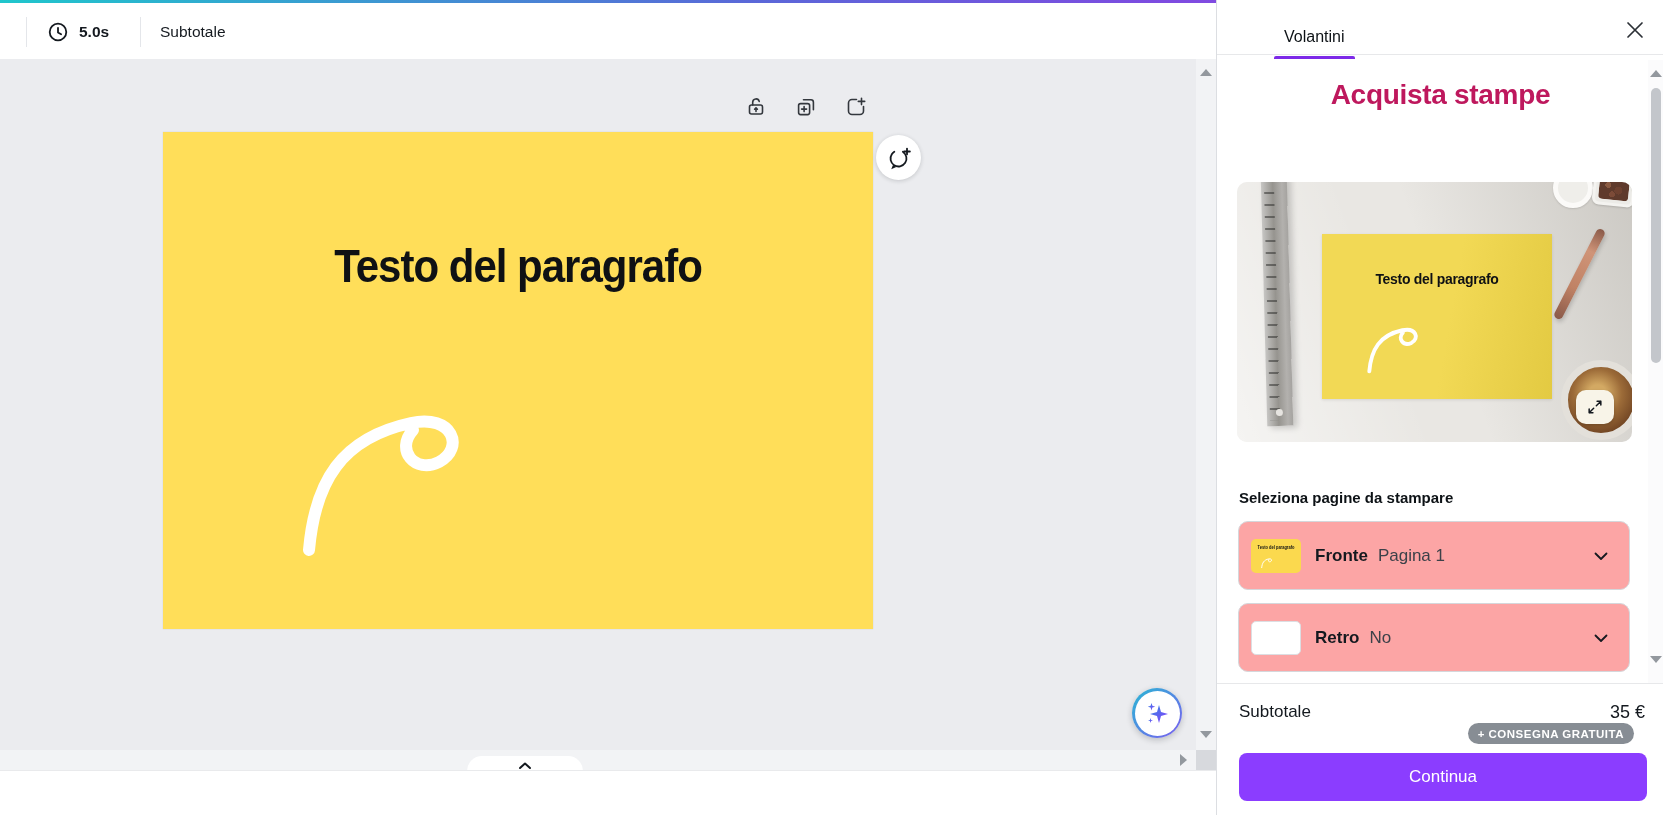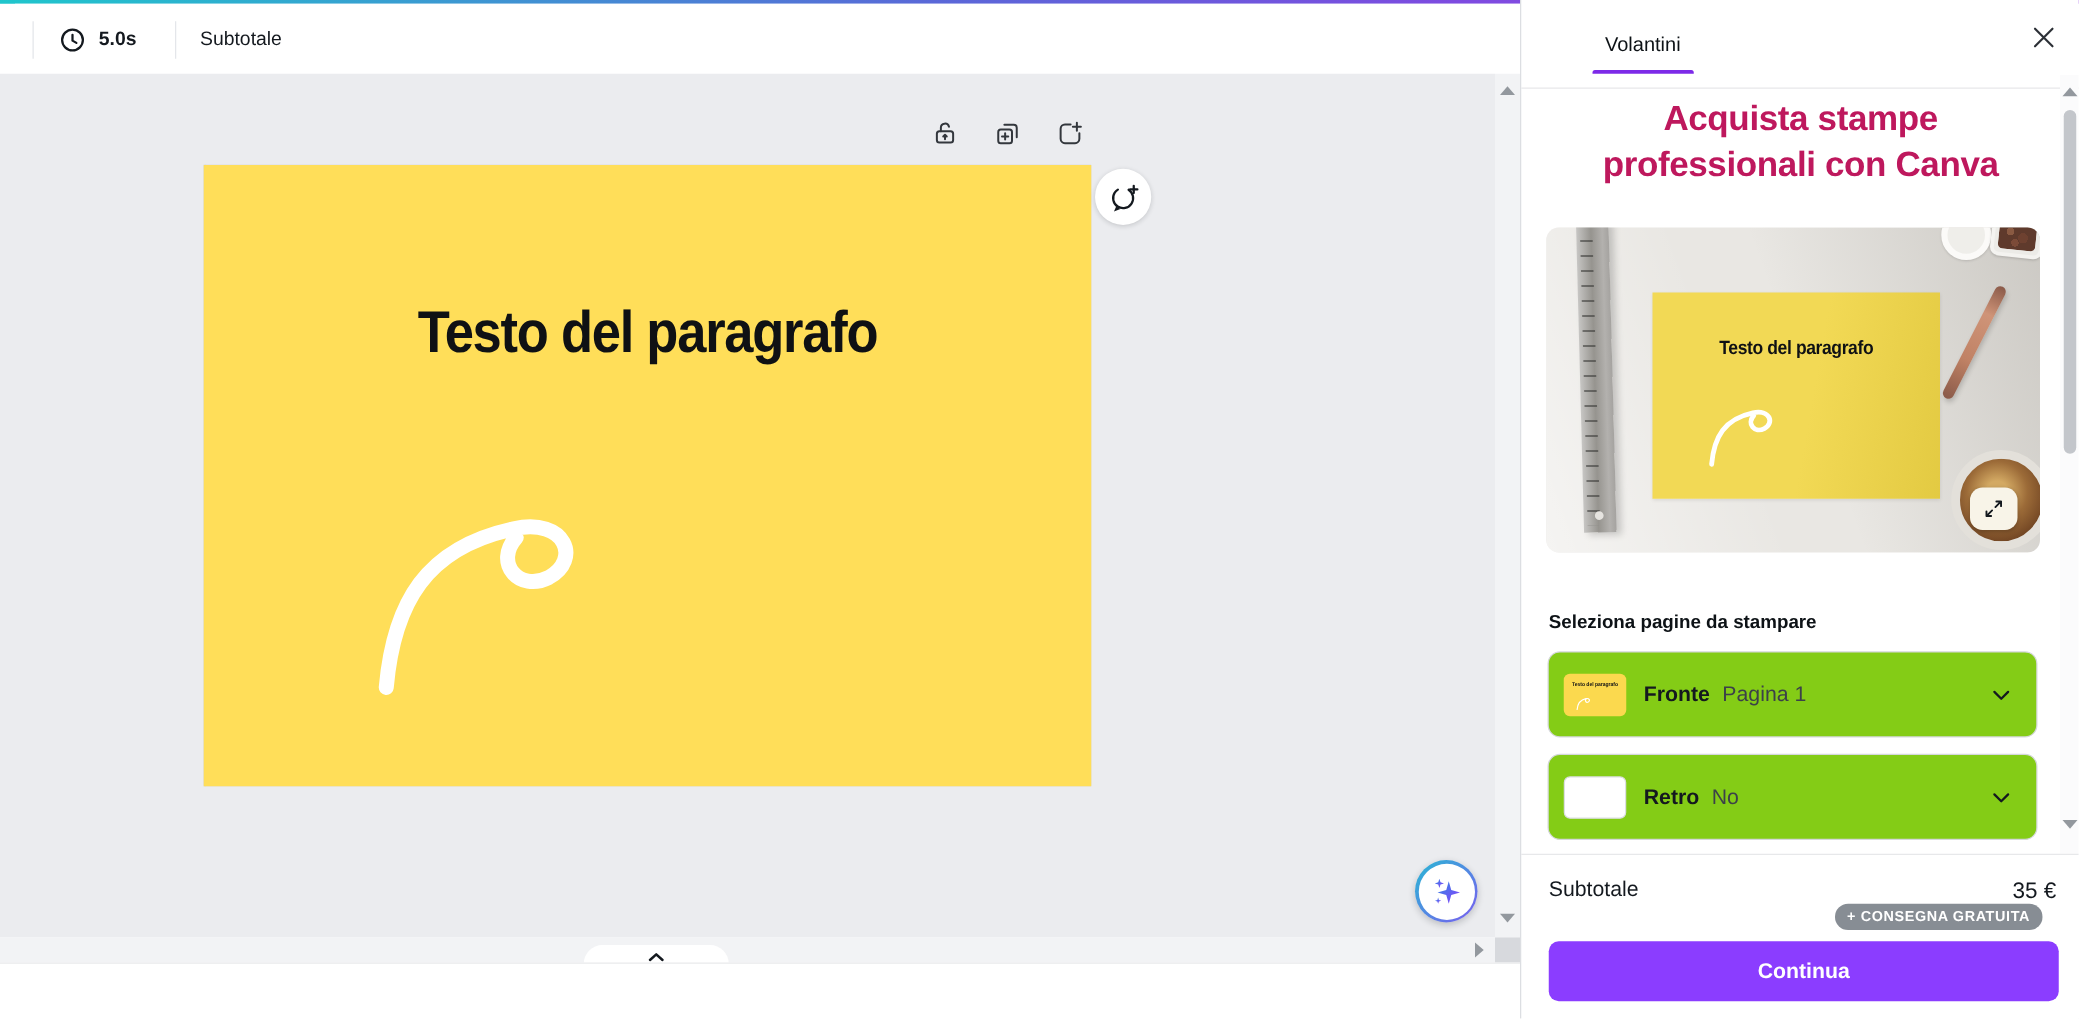--- a/index.html
+++ b/index.html
@@ -53,21 +53,21 @@
   
   .statusbar { position:absolute; left:0; top:770px; width:1216px; height:45px; background:#fff;
     border-top:1px solid #e9eaec; }
   .bump { position:absolute; left:467px; top:756px; width:116px; height:15px; background:#fff;
     border-radius:16px 16px 0 0; }
   .bump svg { position:absolute; left:50px; top:3px; }
 
   
   .panel { position:absolute; left:1216px; top:0; width:447px; height:815px; background:#fff;
     border-left:1px solid #dcdee2; }
-  .panel-header { position:absolute; left:0; top:0; width:447px; height:71px; border-bottom:1px solid #e7e8ea; }
+  .panel-header { position:absolute; left:0; top:0; width:447px; height:55px; border-bottom:1px solid #e7e8ea; }
   .tab { position:absolute; left:57px; top:14px; height:45px; background:none; border:none;
     font-family:inherit; font-size:16px; font-weight:500; color:#0d1216; cursor:pointer; padding:0 10px; }
   .tab .underline { position:absolute; left:0; bottom:0; width:100%; height:3px; background:#7d2ae8; border-radius:2px 2px 0 0; }
   .close-btn { position:absolute; left:402px; top:14px; width:32px; height:32px; background:none; border:none; cursor:pointer; padding:0; }
   .panel-heading { position:absolute; left:10px; top:76px; width:427px; text-align:center;
     font-size:28px; line-height:37px; font-weight:700; color:#be185d; letter-spacing:-0.3px; }
 
   
   .preview { position:absolute; left:20px; top:182px; width:395px; height:260px; border-radius:10px;
     overflow:hidden; background:#e9e7e3; }
@@ -95,21 +95,21 @@
     transform:rotate(27deg);
     background:linear-gradient(180deg,#8a5a49,#cf9478 25%,#c08265 65%,#8a5a49); box-shadow:2px 2px 4px rgba(0,0,0,.18); }
   .coffee { position:absolute; left:324px; top:178px; width:80px; height:80px; border-radius:50%;
     border:7px solid #e3e0da;
     background:radial-gradient(circle at 45% 40%, #d3a963 0 16%, #9c6b38 45%, #6f4322 78%); }
   .expand-btn { position:absolute; left:339px; top:208px; width:38px; height:34px; border-radius:10px;
     border:none; cursor:pointer; background:#f8f4e8; display:flex; align-items:center; justify-content:center;
     box-shadow:0 1px 3px rgba(0,0,0,.2); }
 
   .select-label { position:absolute; left:22px; top:489px; font-size:15px; font-weight:700; color:#0d1216; }
-  .dropdown { position:absolute; left:21px; width:392px; height:69px; background:#84cc16;
+  .dropdown { position:absolute; left:21px; width:392px; height:69px; background:#fca5a5;
     border:1px solid #d5d7db; border-radius:10px; cursor:pointer; display:flex; align-items:center;
     font-family:inherit; text-align:left; padding:0 16px 0 12px; }
   .dd-front { top:521px; }
   .dd-back  { top:603px; }
   .thumb { width:50px; height:34px; border-radius:5px; position:relative; overflow:hidden; flex:0 0 auto; }
   .thumb.yellow { background:#fbd94e; }
   .thumb.white  { background:#fff; border:1px solid #dcdee2; }
   .thumb .headline { top:6px; font-size:4px; letter-spacing:0; }
   .dd-label { font-size:17px; font-weight:700; color:#14191f; margin-left:14px; }
   .dd-value { font-size:17px; font-weight:400; color:#3c4149; margin-left:10px; }
@@ -120,21 +120,21 @@
   .pthumb { position:absolute; left:434px; top:88px; width:10px; height:275px; border-radius:5px; background:#c3c6cb; }
 
   
   .panel-footer { position:absolute; left:0; top:683px; width:447px; height:128px; border-top:1px solid #e7e8ea; }
   .subtotal-label { position:absolute; left:22px; top:18px; font-size:17px; color:#14191f; }
   .subtotal-value { position:absolute; right:19px; top:18px; font-size:18px; color:#14191f; }
   .ship-badge { position:absolute; right:30px; top:39px; height:21px; padding:0 10px; border-radius:11px;
     background:#878d94; color:#fff; font-size:11.5px; font-weight:700; letter-spacing:.5px;
     display:flex; align-items:center; }
   .continue-btn { position:absolute; left:22px; top:69px; width:408px; height:48px; border:none;
-    border-radius:8px; background:#8b3dff; color:#fff; font-family:inherit; font-size:17px; font-weight:700;
+    border-radius:8px; background:#8b3dff; color:#fff; font-family:inherit; font-size:17px; font-weight:400;
     cursor:pointer; }
 
   svg { display:block; }
   .stroke { fill:none; stroke:#33373d; stroke-width:1.6; stroke-linecap:round; stroke-linejoin:round; }
   .stroke-dark { fill:none; stroke:#14191f; stroke-width:1.8; stroke-linecap:round; stroke-linejoin:round; }
 </style>
 </head>
 <body>
 
 <div class="app">
@@ -250,21 +250,20 @@
       </button>
       <button class="close-btn">
         <svg width="32" height="32" viewBox="0 0 32 32">
           <path d="M9 9 L23 23 M23 9 L9 23" stroke="#2c3036" stroke-width="1.7" stroke-linecap="round" fill="none"></path>
         </svg>
       </button>
     </div>
 
     <div class="panel-heading">
       <div>Acquista stampe</div>
-      <div>professionali con Canva</div>
     </div>
 
     <div class="preview">
       <div class="shade"></div>
       <div class="ruler">
         <div class="ticks"></div>
           <div class="hole"></div>
       </div>
       <div class="mini-flyer">
         <div class="headline">Testo del paragrafo</div>

